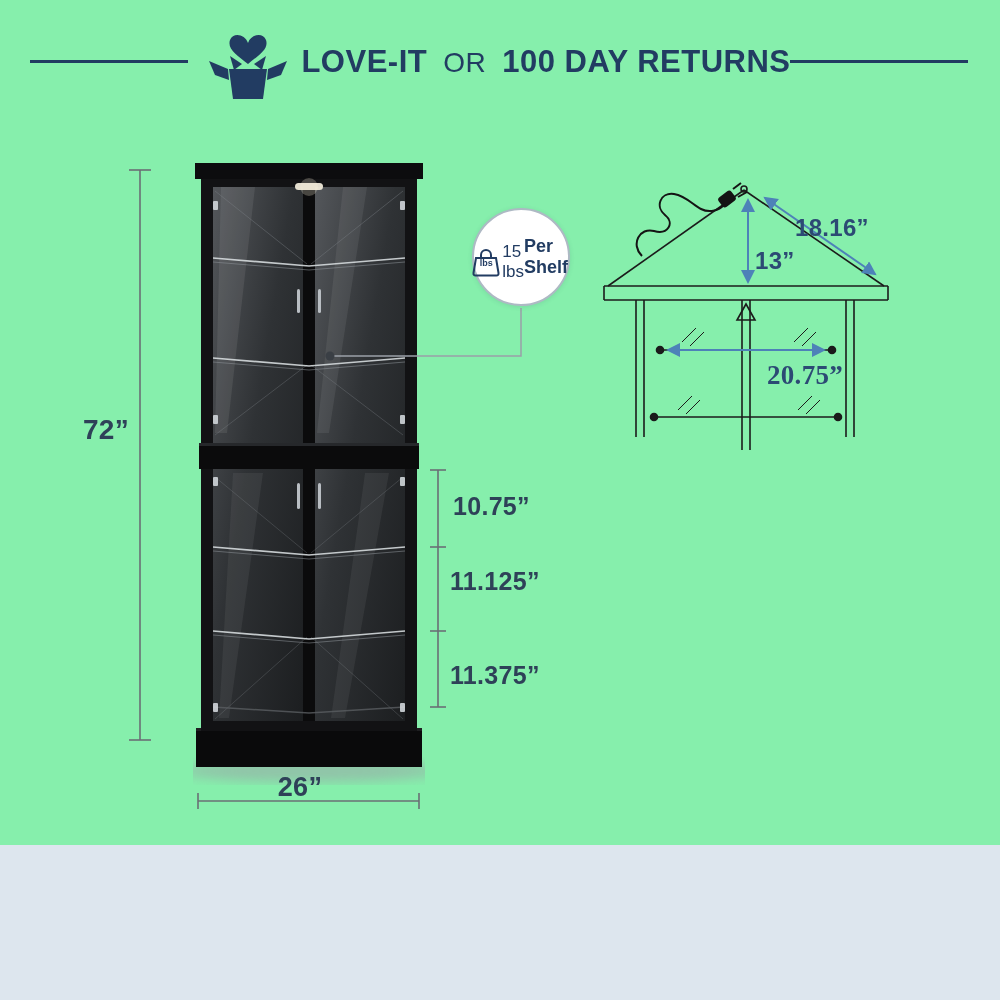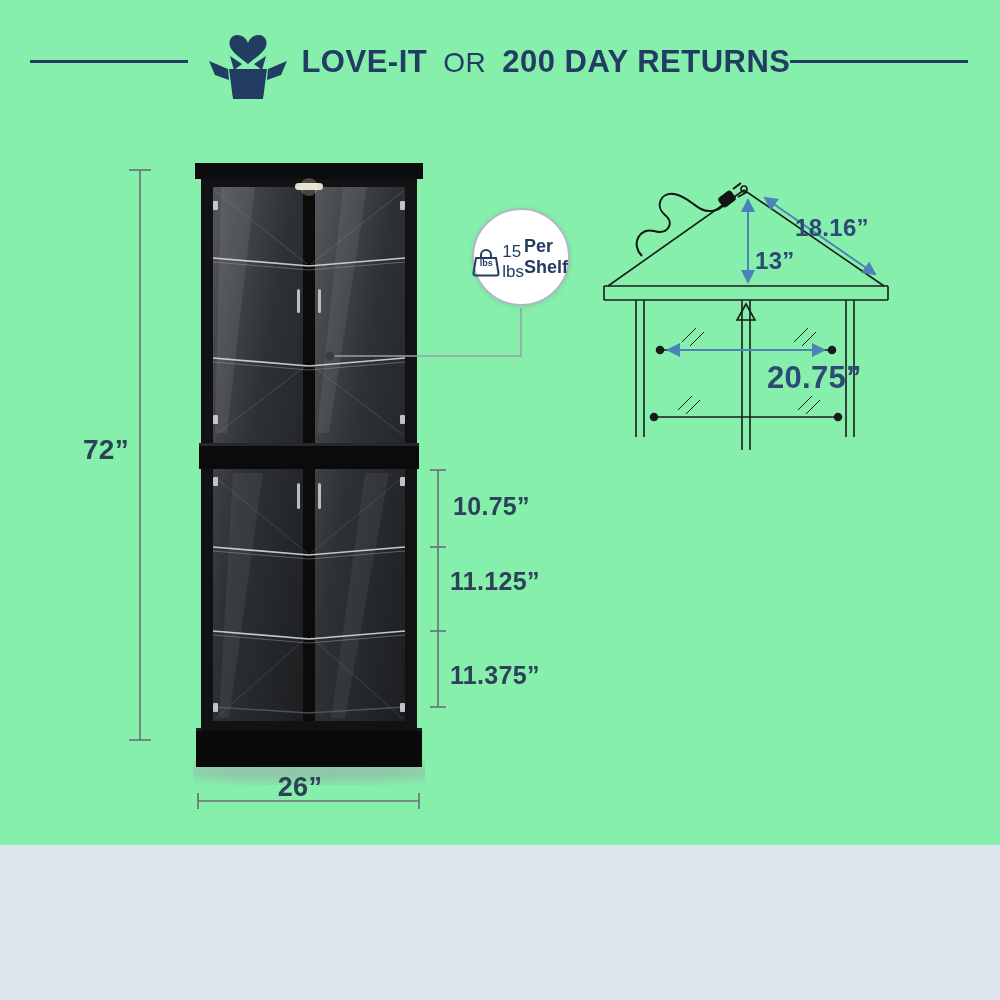--- a/index.html
+++ b/index.html
@@ -14,30 +14,30 @@
   .box-heart { position:absolute; left:202px; top:12px; width:92px; height:92px; }
   .banner-text { position:absolute; left:300px; top:44px; width:492px; display:flex; justify-content:center; align-items:baseline; gap:16px; color:#223c62; white-space:nowrap; }
   .banner-bold { font-size:31px; font-weight:700; letter-spacing:0.5px; }
   .banner-or { font-size:28px; font-weight:400; letter-spacing:0.5px; }
 
   
   .cabinet-svg { position:absolute; left:193px; top:163px; }
   .annot-svg { position:absolute; left:0; top:0; pointer-events:none; }
 
   .dim-label { position:absolute; color:#2e4158; font-weight:600; letter-spacing:0.3px; }
-  .dim-height { left:78px; top:434px; width:56px; text-align:center; font-size:28px; }
+  .dim-height { left:78px; top:414px; width:56px; text-align:center; font-size:28px; }
   .dim-width { left:266px; top:772px; width:68px; text-align:center; font-size:27px; }
   .dim-gap1 { left:453px; top:492px; font-size:25px; }
   .dim-gap2 { left:450px; top:567px; font-size:25px; }
   .dim-gap3 { left:450px; top:661px; font-size:25px; }
 
   .blue-label { position:absolute; color:#2c4a74; font-weight:700; letter-spacing:0.3px; }
   .dim-edge  { left:795px; top:214px; font-size:24px; }
   .dim-depth { left:755px; top:247px; font-size:24px; }
-  .dim-shelfw{ left:767px; top:360px; font-size:31px; }
+  .dim-shelfw{ left:767px; top:360px; font-size:27px;font-family:Liberation Serif, serif; }
 
   
   .weight-badge { position:absolute; left:472px; top:208px; width:98px; height:98px; background:#fff;
     border:2px solid #aeb9c4; border-radius:50%; box-shadow:0 1px 5px rgba(40,60,90,.12);
     display:flex; flex-direction:row; align-items:center;justify-content:flex-end; }
   .bag-wrap { position:relative; width:32px; height:30px; margin-top:9px; }
   .bag-unit { position:absolute; left:0; top:11px; width:32px; text-align:center; font-size:9px; font-weight:700; color:#223c62; }
   .badge-line1 { font-size:17px; font-weight:400; color:#223c62; margin-top:10px; }
   .badge-line2 { font-size:18px; font-weight:700; color:#223c62; }
 
@@ -61,21 +61,21 @@
       <polygon points="60,58 64,44 52,52"></polygon>
       <polygon points="26,57 7,49 13,63 27,68"></polygon>
       <polygon points="66,57 85,49 79,63 65,68"></polygon>
       <polygon points="27,57 65,57 61,87 31,87"></polygon>
     </g>
   </svg>
 
   <div class="banner-text">
     <span class="banner-bold">LOVE-IT</span>
     <span class="banner-or">OR</span>
-    <span class="banner-bold">200 DAY RETURNS</span>
+    <span class="banner-bold">100 DAY RETURNS</span>
   </div>
 
   <svg class="cabinet-svg" width="232" height="625" viewBox="0 0 232 625">
     <defs>
       <linearGradient id="glass" x1="0" y1="0" x2="1" y2="1">
         <stop offset="0" stop-color="#54575b"></stop>
         <stop offset="0.45" stop-color="#2f3235"></stop>
         <stop offset="1" stop-color="#1c1e20"></stop>
       </linearGradient>
       <filter id="soft">

